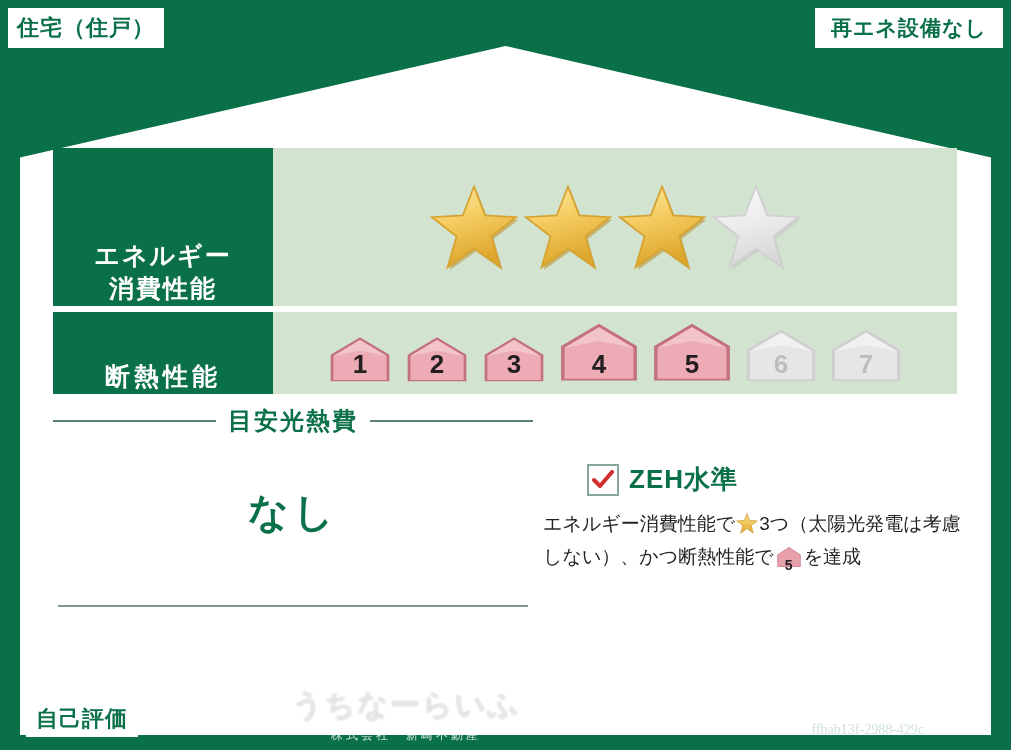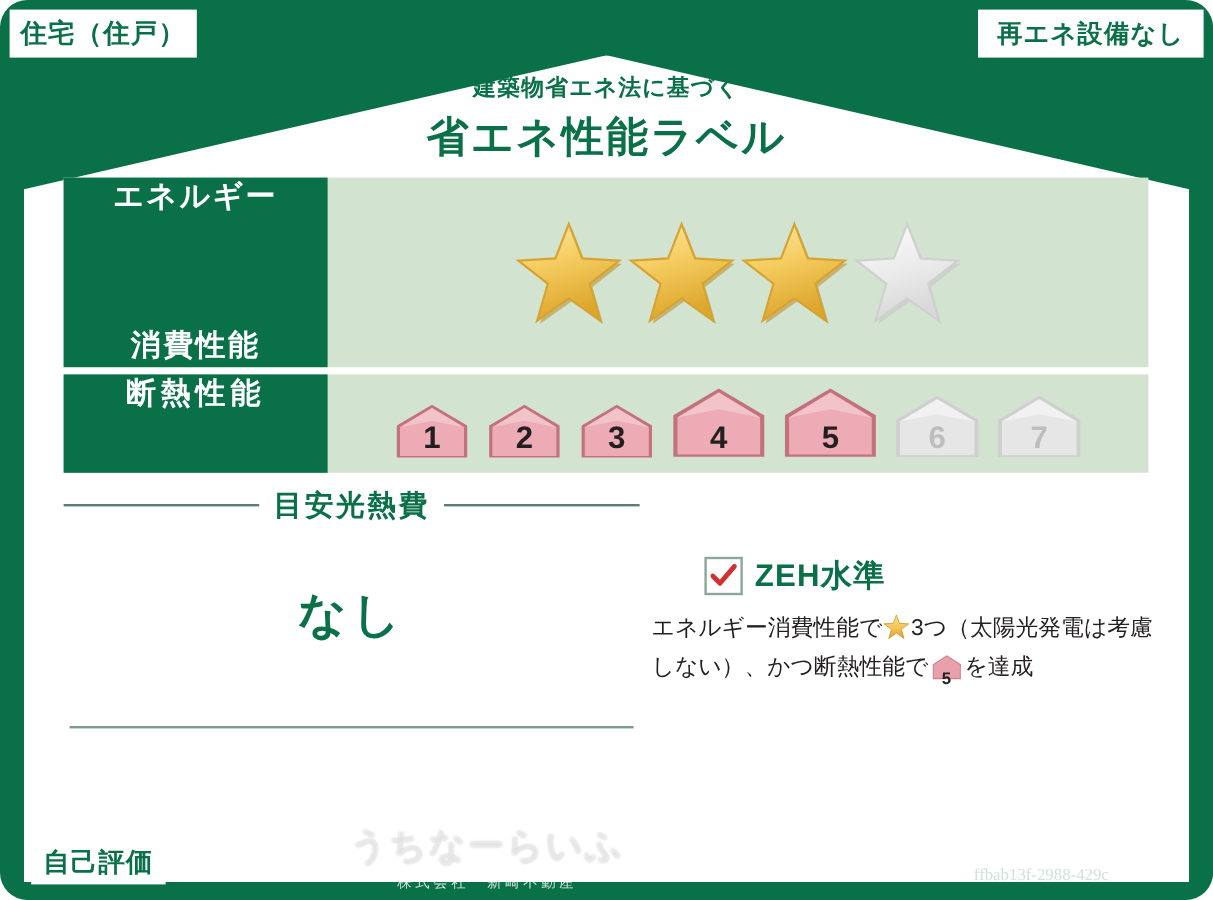--- a/index.html
+++ b/index.html
@@ -7,21 +7,20 @@
     width: 1011px; height: 750px;
     font-family: "Liberation Sans", "DejaVu Sans", sans-serif;
     background: #ffffff;
     overflow: hidden;
   }
 
   #label-root {
     position: relative;
     width: 1011px; height: 750px;
     background: #0a7048;
-    border-radius: 23px;
   }
 
   
   .body-white {
     position: absolute;
     left: 20px; top: 46px;
     width: 971px; height: 689px;
     background: #ffffff;
     clip-path: polygon(0% 16.2%, 50% 0%, 100% 16.2%, 100% 100%, 0% 100%);
   }
@@ -74,21 +73,21 @@
   .row-energy { top: 148px; height: 158px; }
   .row-insul  { top: 312px; height: 82px; }
 
   .perf-label {
     background: #0a7048;
     color: #ffffff;
     font-weight: bold;
     display: flex;
     flex-direction: column;
     align-items: center;
-    justify-content: space-between;
+    justify-content: flex-end;
     flex: 0 0 220px;
     line-height: 1.35;
   }
   .row-energy .perf-label { font-size: 25px; letter-spacing: 2px; }
   .row-insul  .perf-label { font-size: 25px; letter-spacing: 4px; }
 
   .perf-value {
     flex: 1;
     display: flex;
     align-items: center;
@@ -279,24 +278,20 @@
 
   <div class="body-white"></div>
 
   <div class="corner-tab tab-left">
     <span>住宅（住戸）</span>
   </div>
   <div class="corner-tab tab-right">
     <span>再エネ設備なし</span>
   </div>
 
-  <div class="title-wrap">
-    <div class="title-sub">建築物省エネ法に基づく</div>
-    <div class="title-main">省エネ性能ラベル</div>
-  </div>
 
   <div class="perf-row row-energy">
     <div class="perf-label">
       <span>エネルギー</span>
       <span>消費性能</span>
     </div>
     <div class="perf-value" id="stars-host">
         <span class="star"><svg viewBox="0 0 100 96" width="90" height="86">
             <defs>
               <linearGradient id="g0" x1="0" y1="0" x2="0.3" y2="1">

